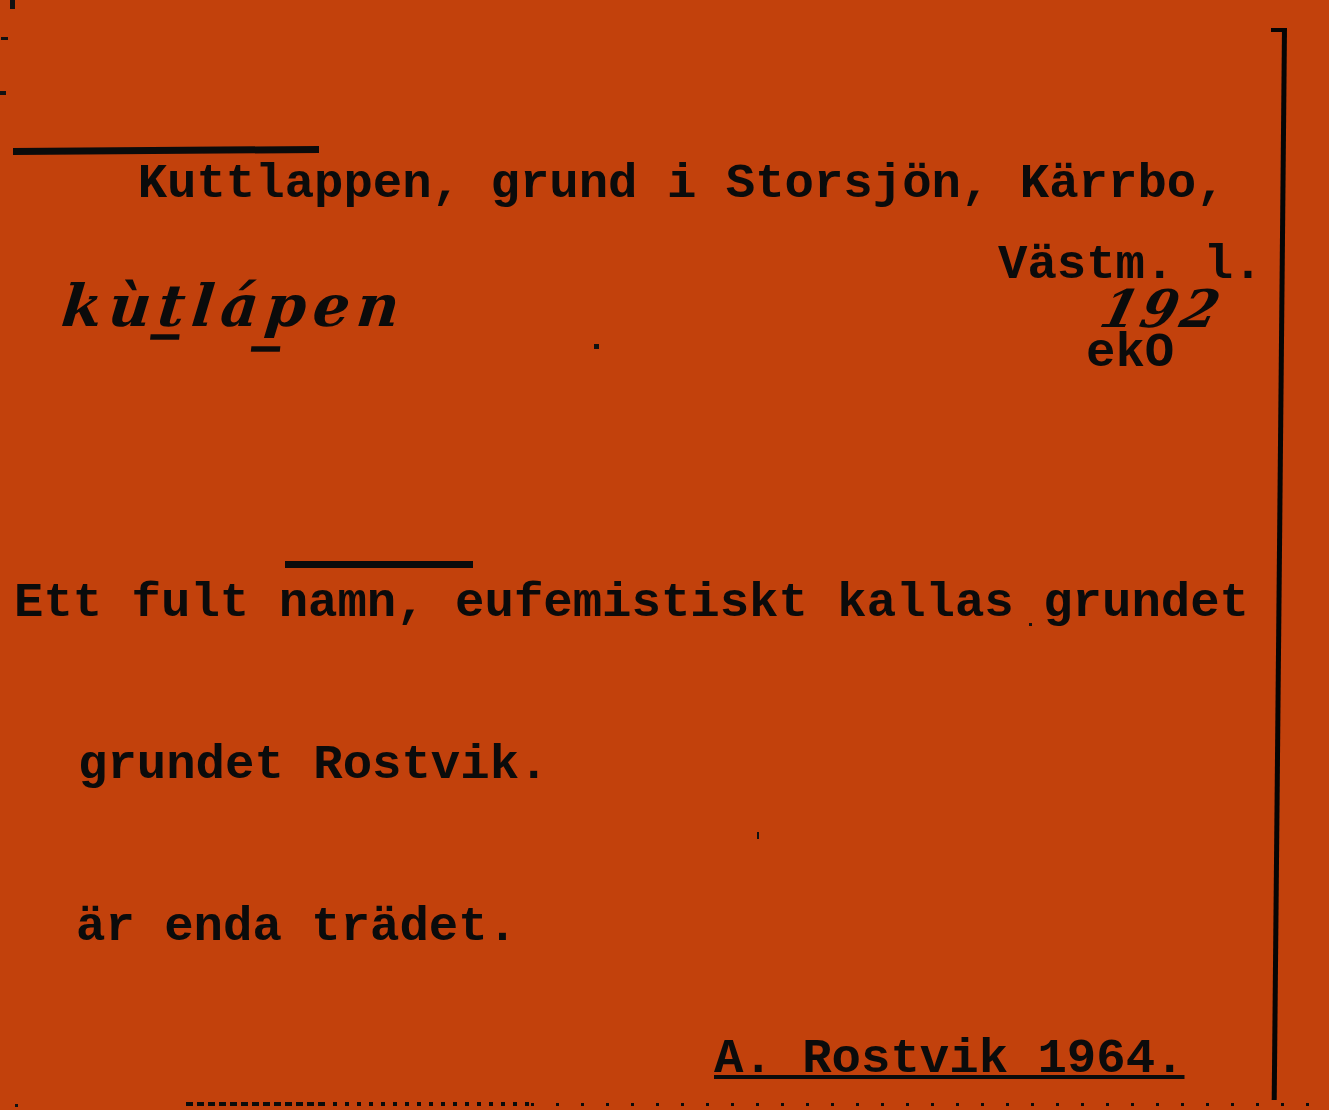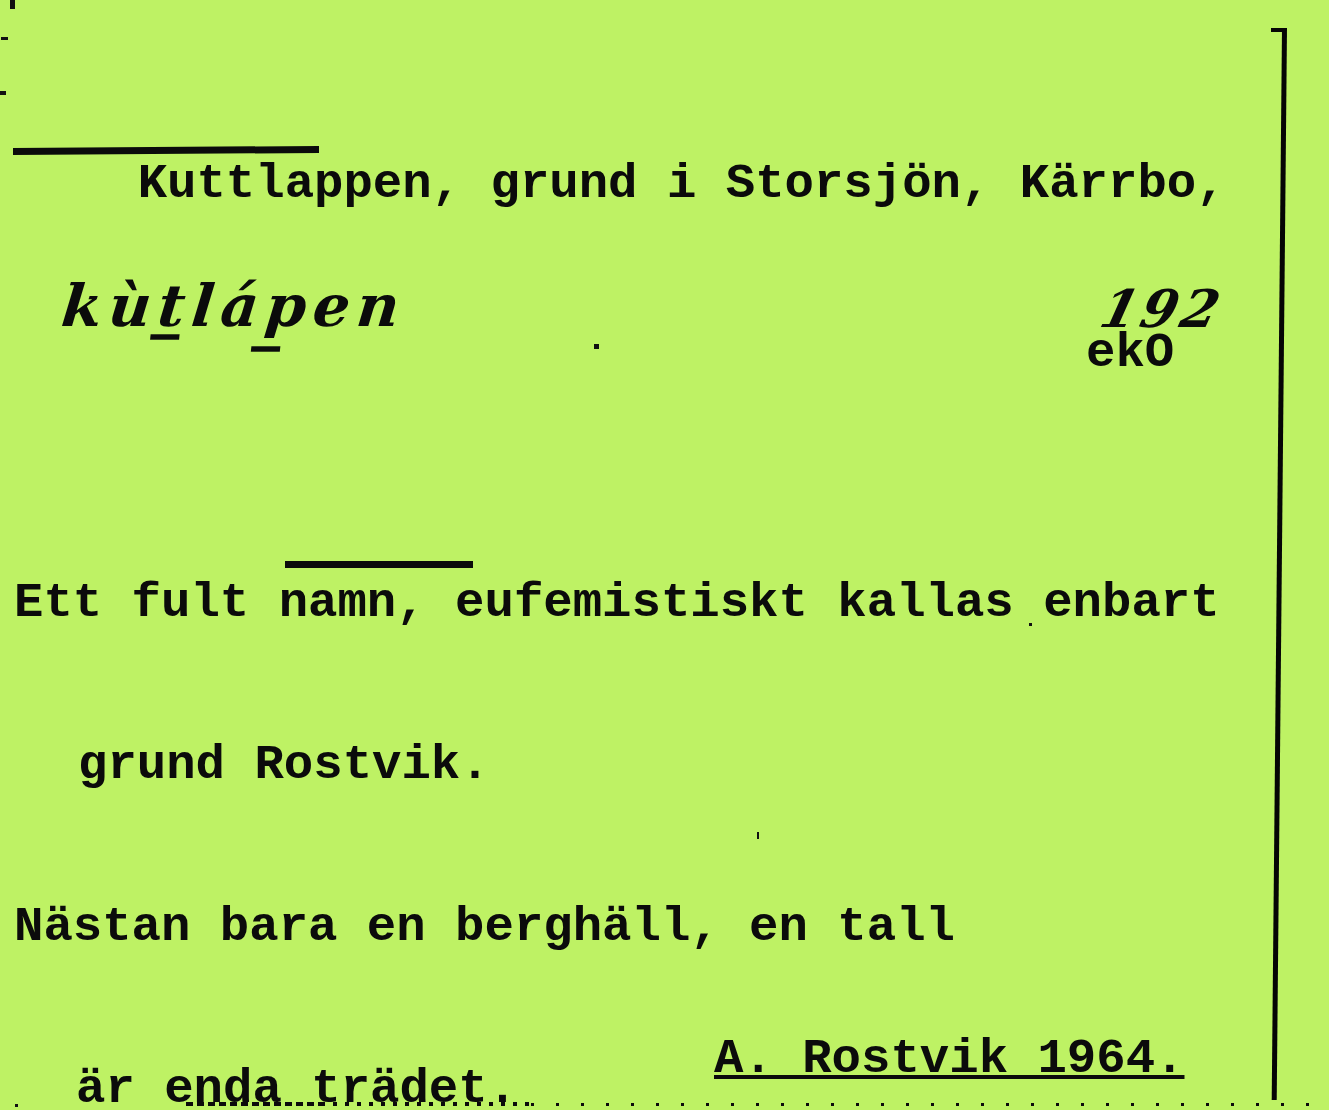--- a/index.html
+++ b/index.html
@@ -1,19 +1,19 @@
 <!DOCTYPE html>
 <html><head>
 <meta charset="utf-8">
 <style>
   html,body{margin:0;padding:0;background:#e8e8e8;}
   .card{
     position:relative;
     width:1329px;height:1110px;
-    background:#bef264;
+    background:#c2410c;
     overflow:hidden;
     font-family:"Liberation Mono", monospace;
     color:#0b0b0b;
   }
   .typed{
     position:absolute;
     font-family:"Liberation Mono", monospace;
     font-size:49px;
     font-weight:700;
     line-height:54px;
@@ -70,31 +70,31 @@
 <body>
 
 <div class="card">
 
   <div class="typed" style="left:20px;top:103px;">
     <span>Kuttlappen</span><span>, grund i Storsjön, Kärrbo,</span>
   </div>
   <div class="uline" style="left:13px;top:147px;width:306px;height:7px;transform:rotate(-0.4deg);"></div>
 
 
+  <div class="typed" style="left:998px;top:238px;">Västm. l.</div>
 
   <div class="hand phonetic" style="left:62px;top:272px;">kùt̲láp̲en</div>
 
   <div class="hand mapnum" style="left:1102px;top:278px;">192</div>
 
   <div class="typed" style="left:1086px;top:326px;text-align:center;">ekO</div>
 
   <div class="typed" style="left:14px;top:468px;">
-    <div class="body-line">Ett fult namn, eufemistiskt kallas enbart</div>
-    <div class="body-line indent"><span>grund </span><span>Rostvik</span><span>.</span></div>
-    <div class="body-line">Nästan bara en berghäll, en tall</div>
+    <div class="body-line">Ett fult namn, eufemistiskt kallas grundet</div>
+    <div class="body-line indent"><span>grundet </span><span>Rostvik</span><span>.</span></div>
     <div class="body-line indent" style="padding-left:62px;">är enda trädet.</div>
   </div>
   <div class="uline" style="left:285px;top:561px;width:188px;height:7px;"></div>
 
   <div class="typed" style="left:714px;top:1032px;text-decoration:underline;">A. Rostvik 1964.</div>
 
   <div class="vline"></div>
   <div class="vline-tick"></div>
 
   <div class="dashseg dash-dense" style="left:186px;top:1102px;width:135px;"></div>

